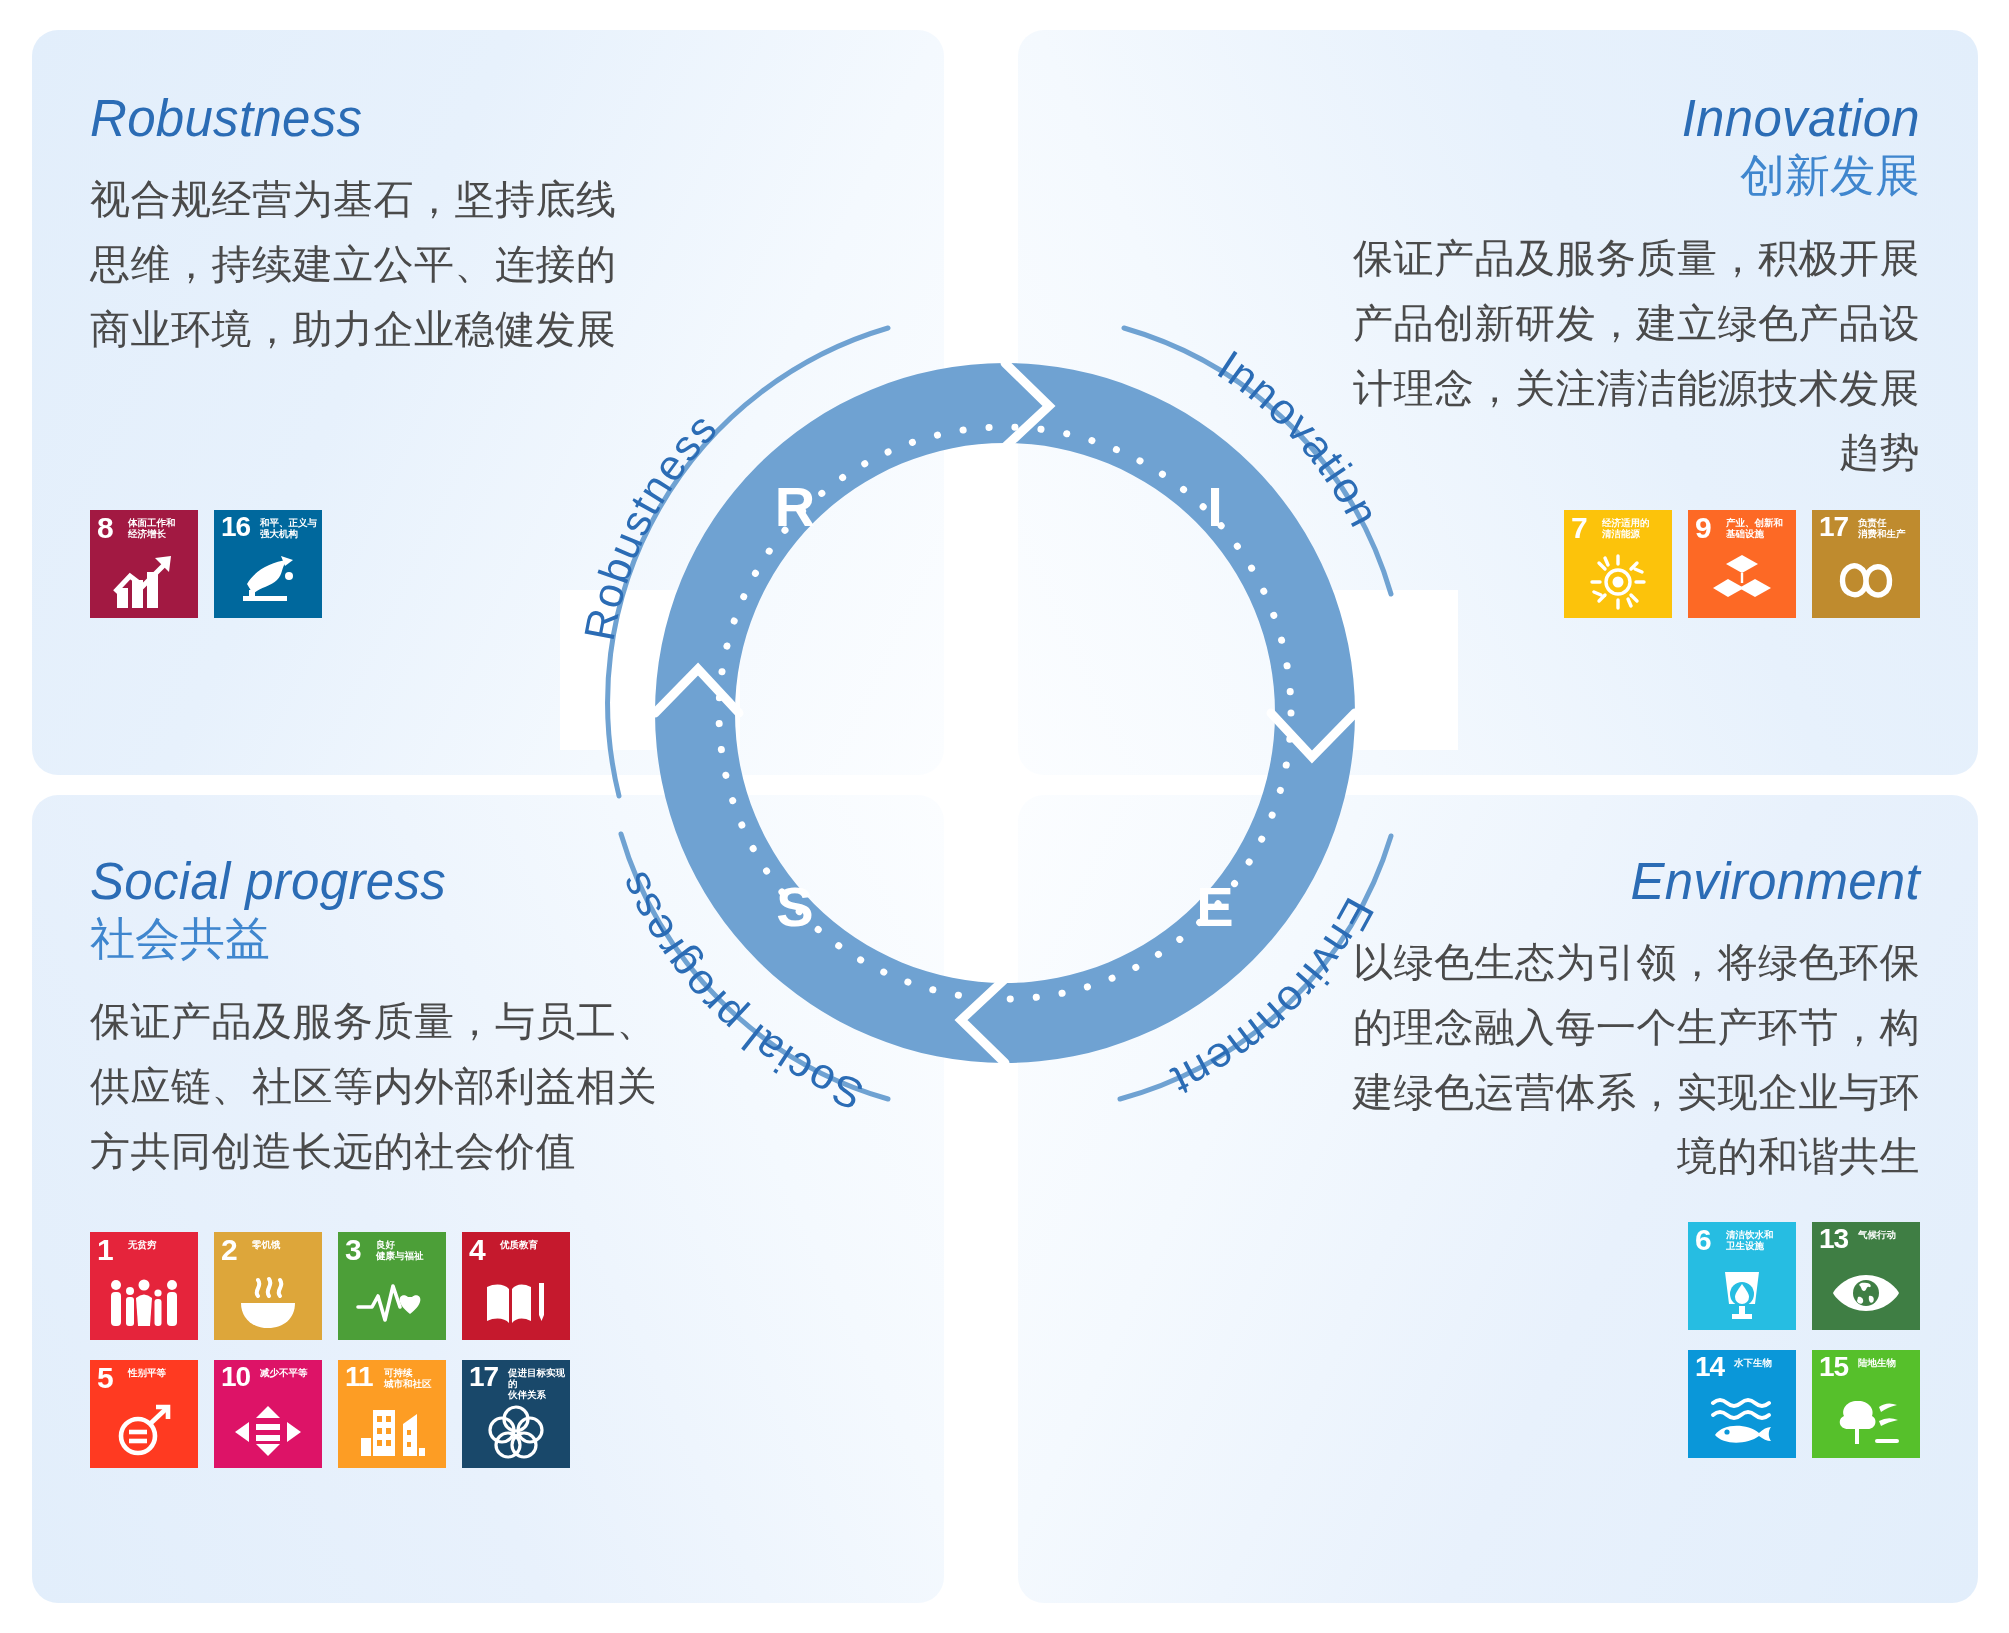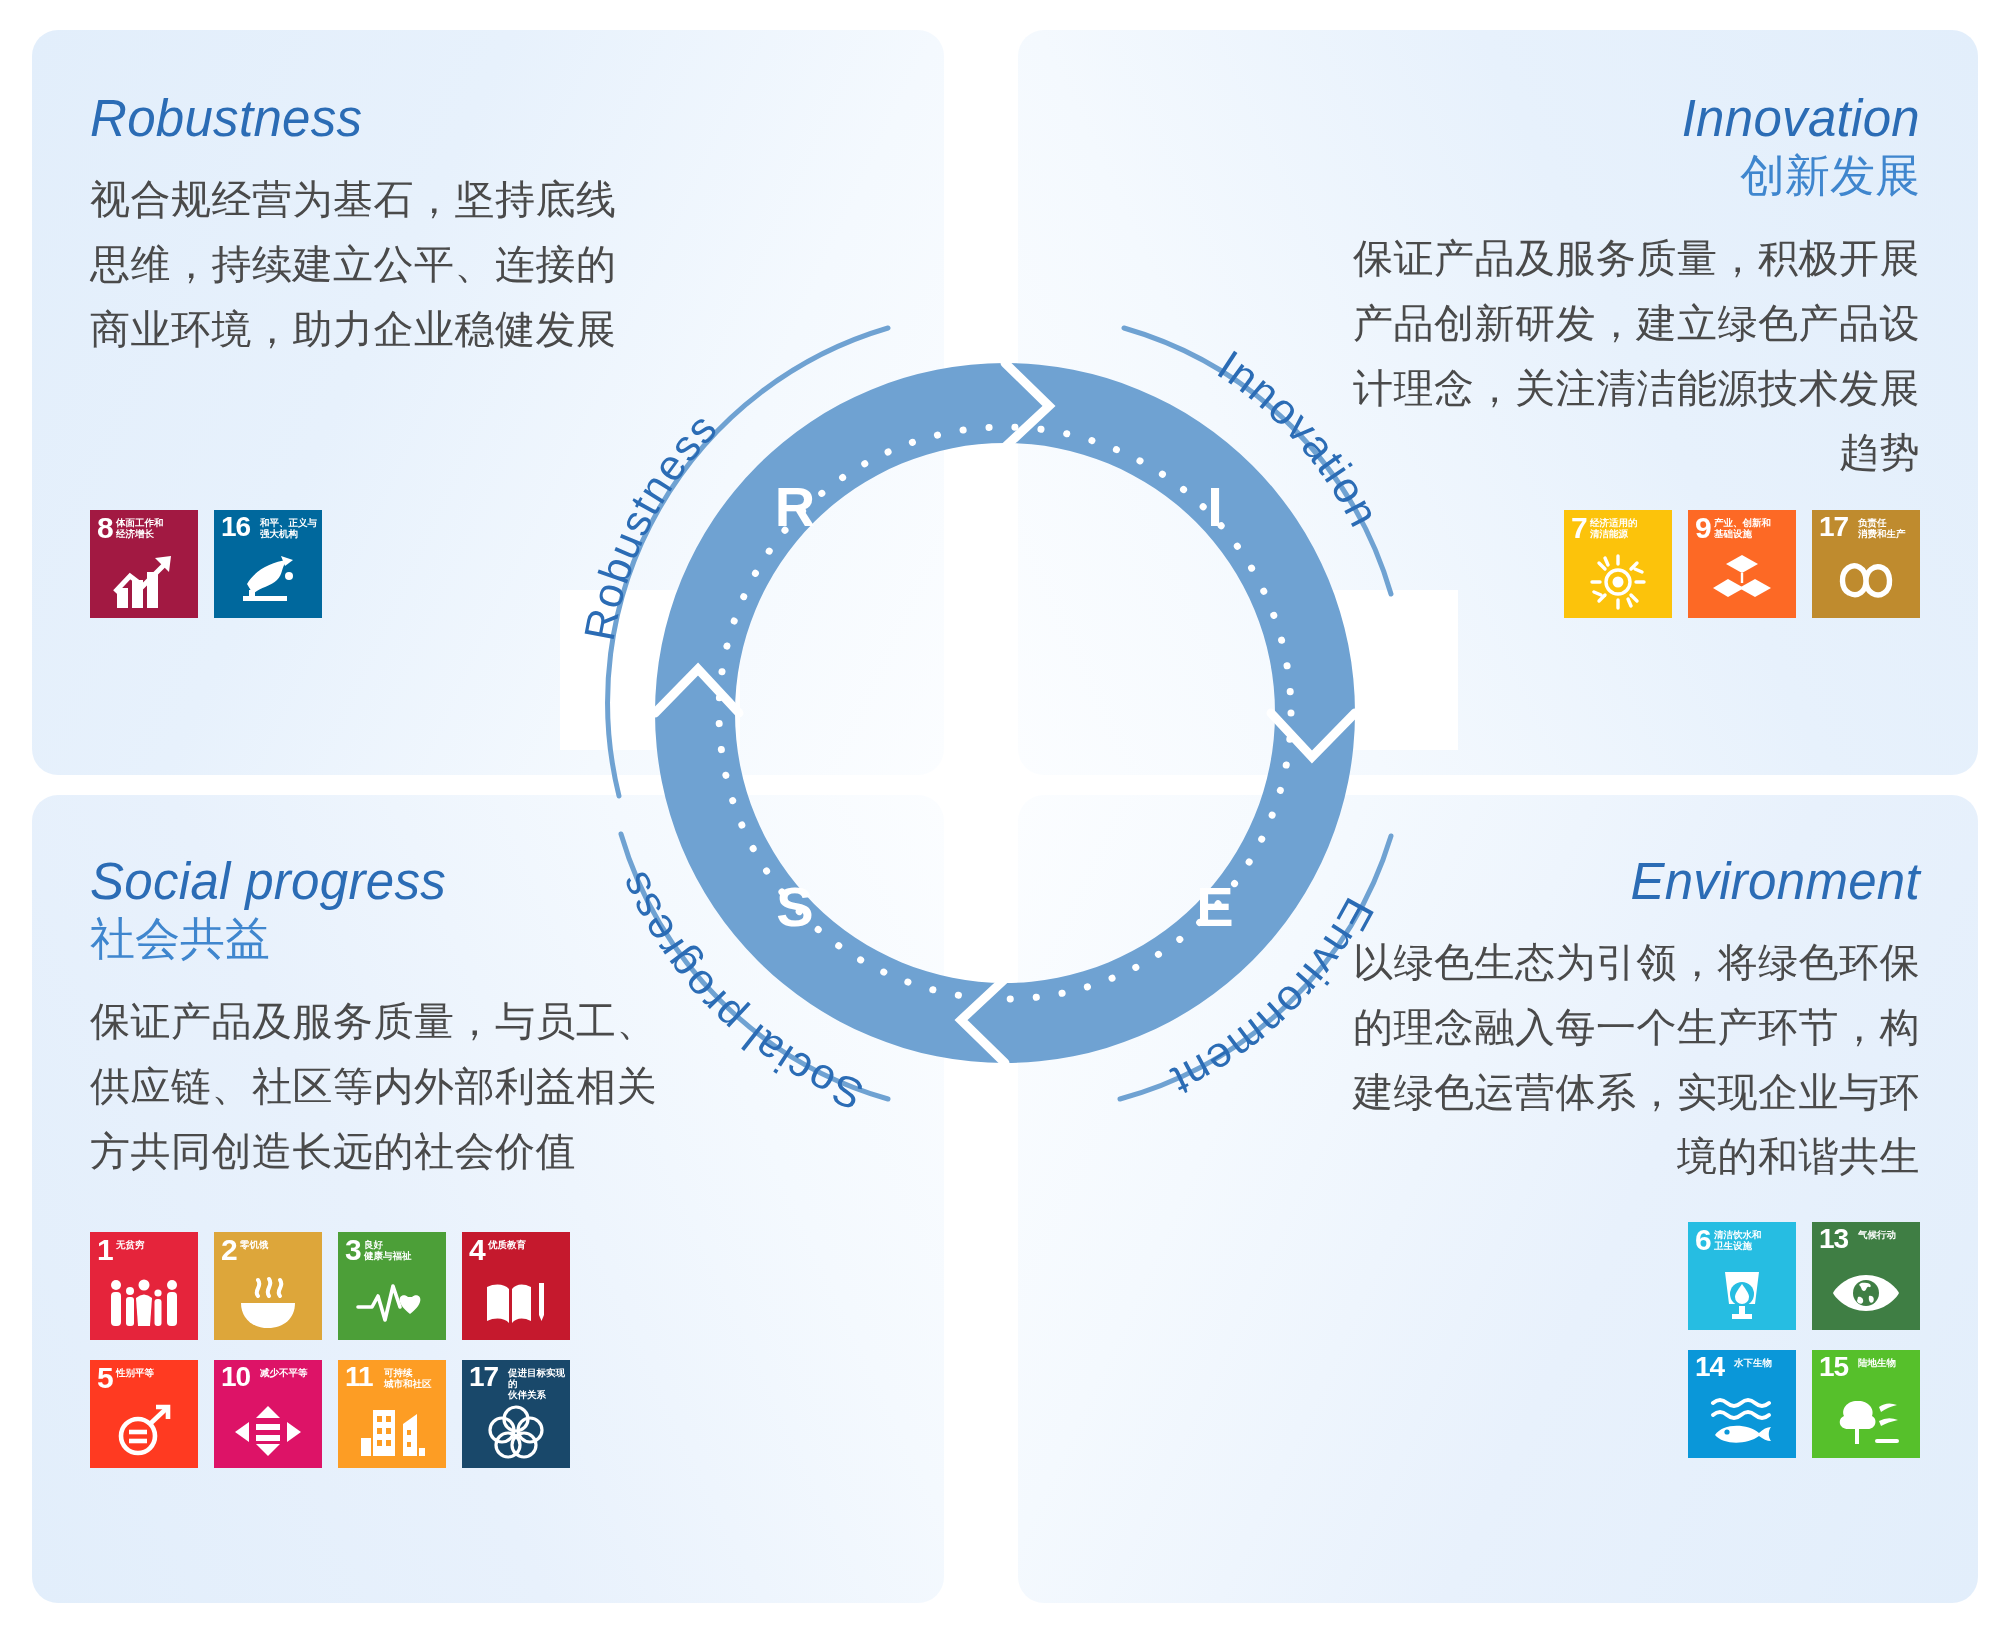--- a/index.html
+++ b/index.html
@@ -67,21 +67,21 @@
     position:absolute;left:7px;top:3px;
     font-size:30px;font-weight:700;color:#fff;line-height:1;
     letter-spacing:-1px;
   }
   .sdg .num.wide{font-size:28px;}
   .sdg .cn{
     position:absolute;top:7px;
     font-size:9.5px;color:#fff;line-height:1.18;
     font-weight:700;width:62px;
   }
-  .sdg .cn.x1{left:26px;}
+  .sdg .cn.x1{left:38px;}
   .sdg .cn.x2{left:46px;}
   .sdg .gl{
     position:absolute;left:0;right:0;bottom:4px;
     display:flex;align-items:center;justify-content:center;
     height:66px;
   }
   .sdg svg{display:block;}
 
   
   #wheel{position:absolute;left:488px;top:196px;width:1034px;height:1034px;}

